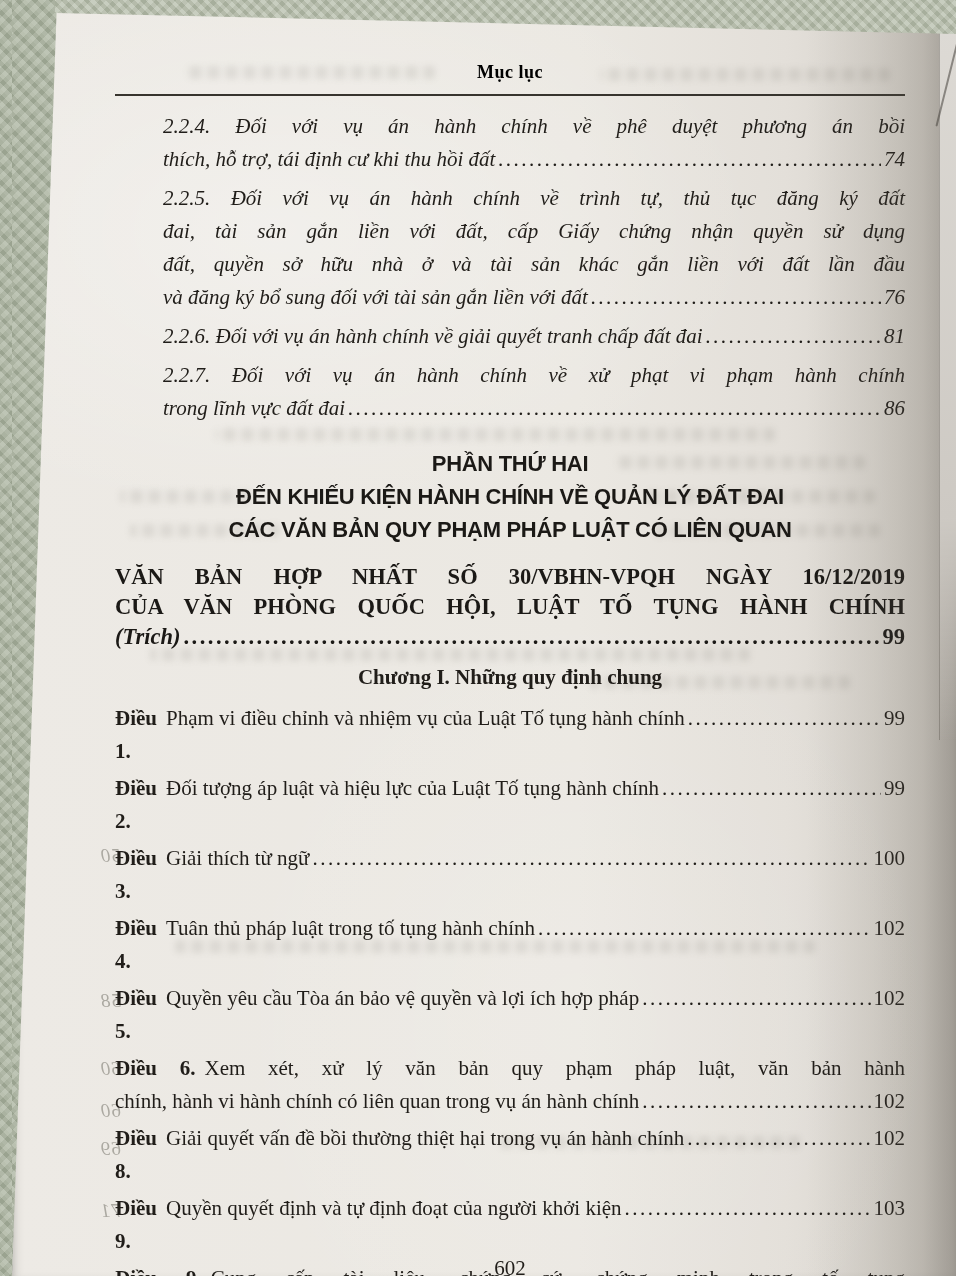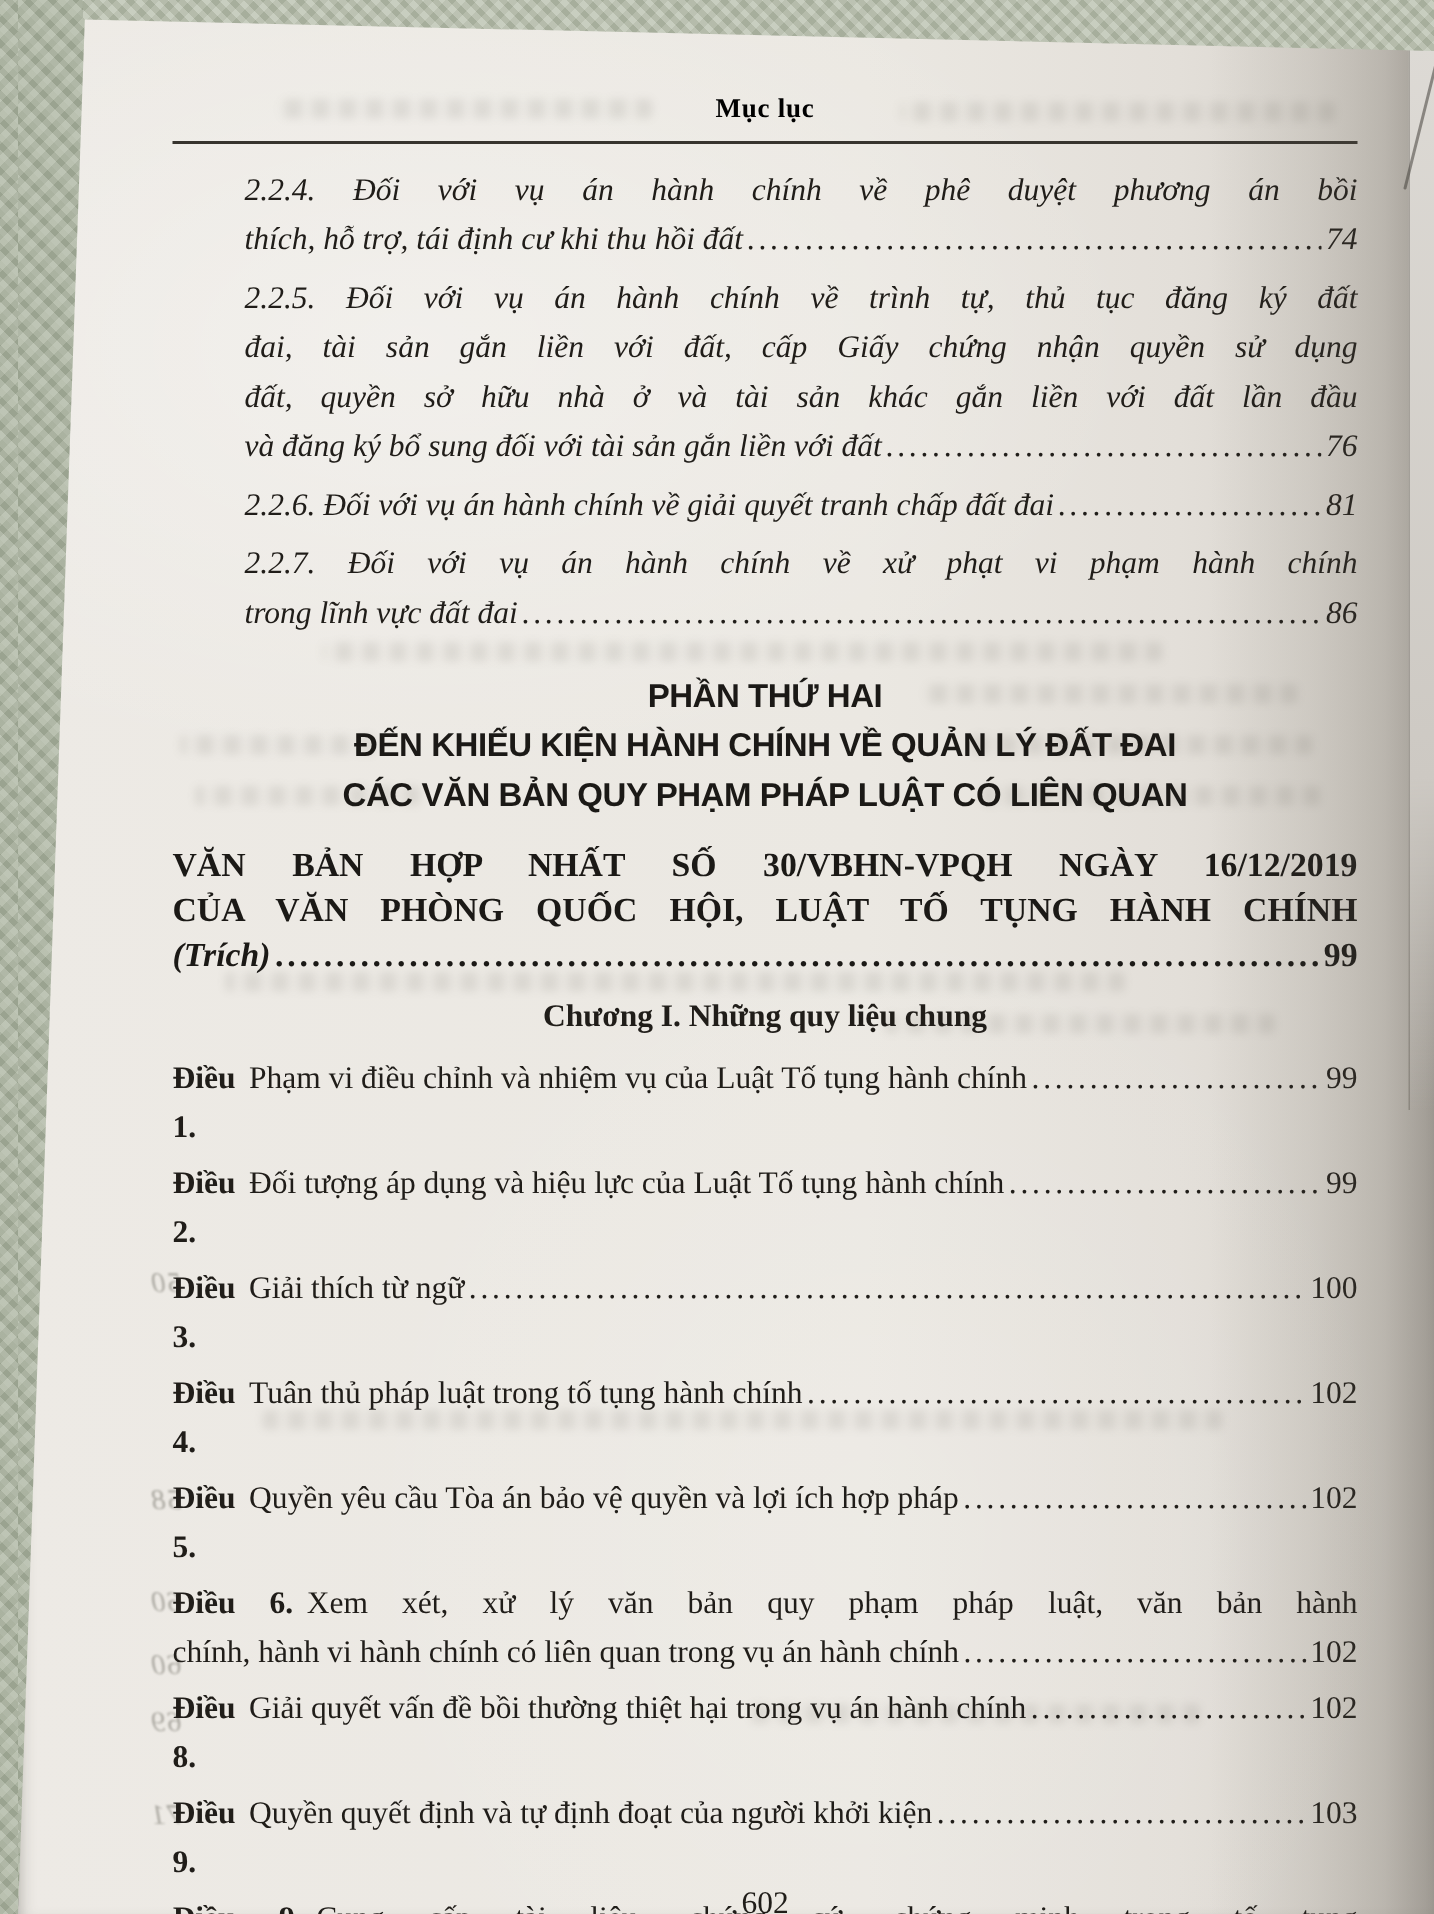--- a/index.html
+++ b/index.html
@@ -168,37 +168,37 @@
   <div class="doc-entry">
     <div class="line j">VĂN BẢN HỢP NHẤT SỐ 30/VBHN-VPQH NGÀY 16/12/2019</div>
     <div class="line j">CỦA VĂN PHÒNG QUỐC HỘI, LUẬT TỐ TỤNG HÀNH CHÍNH</div>
     <div class="line final">
       <span class="txt trich">(Trích)</span>
       <span class="leader"></span>
       <span class="pg">99</span>
     </div>
   </div>
 
-  <div class="chapter-heading">Chương I. Những quy liệu chung</div>
+  <div class="chapter-heading">Chương I. Những quy định chung</div>
 
   <div class="articles">
 
     <div class="article">
       <div class="line final">
         <span class="lbl">Điều 1.</span>
         <span class="txt">Phạm vi điều chỉnh và nhiệm vụ của Luật Tố tụng hành chính</span>
         <span class="leader"></span>
         <span class="pg">99</span>
       </div>
     </div>
 
     <div class="article">
       <div class="line final">
         <span class="lbl">Điều 2.</span>
-        <span class="txt">Đối tượng áp dụng và hiệu lực của Luật Tố tụng hành chính</span>
+        <span class="txt">Đối tượng áp luật và hiệu lực của Luật Tố tụng hành chính</span>
         <span class="leader"></span>
         <span class="pg">99</span>
       </div>
     </div>
 
     <div class="article">
       <div class="line final">
         <span class="lbl">Điều 3.</span>
         <span class="txt">Giải thích từ ngữ</span>
         <span class="leader"></span>

